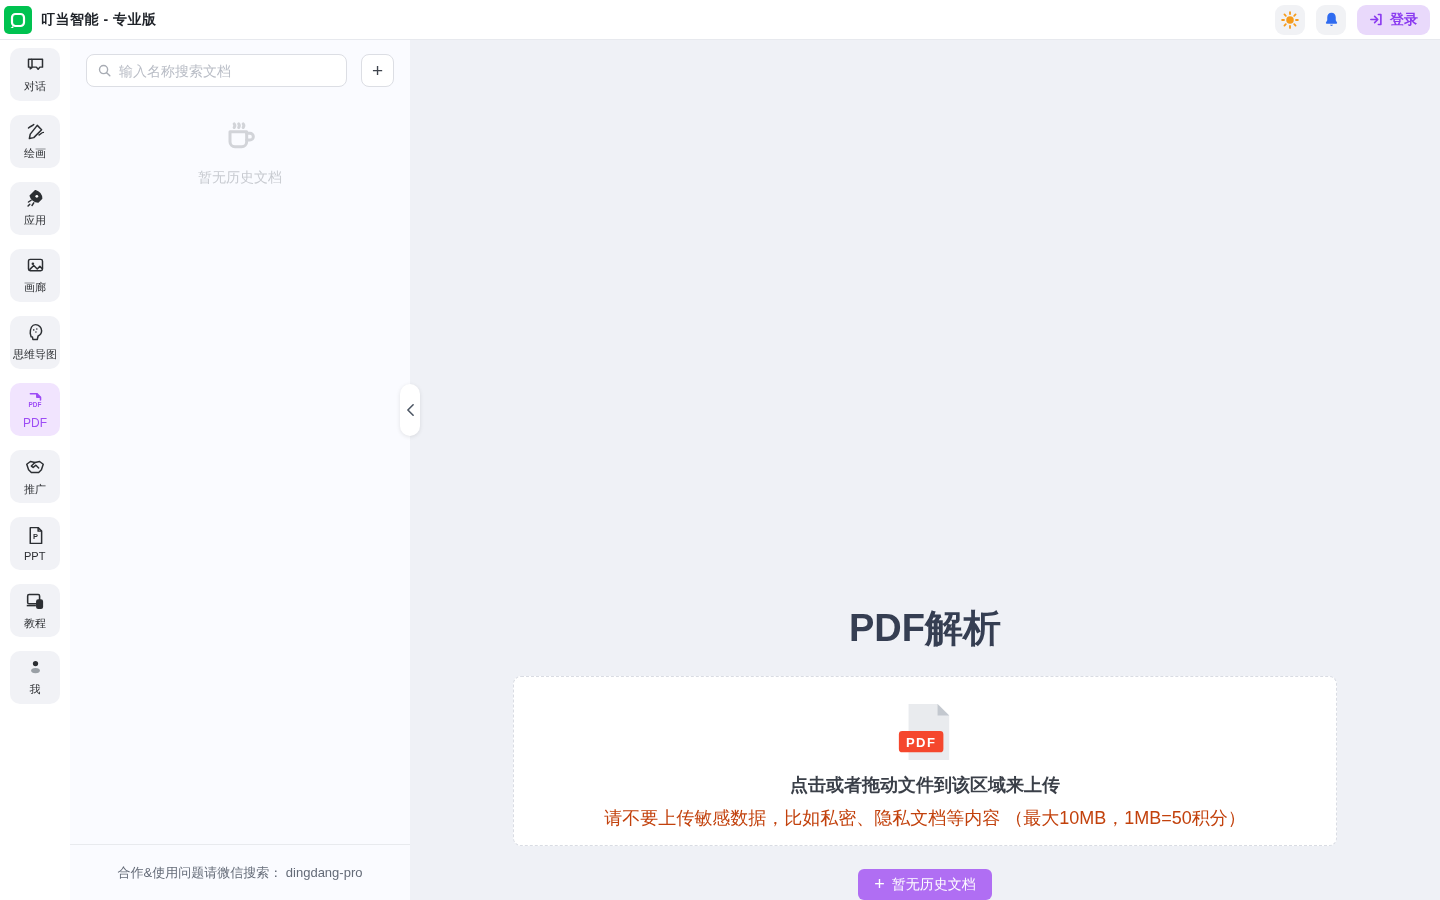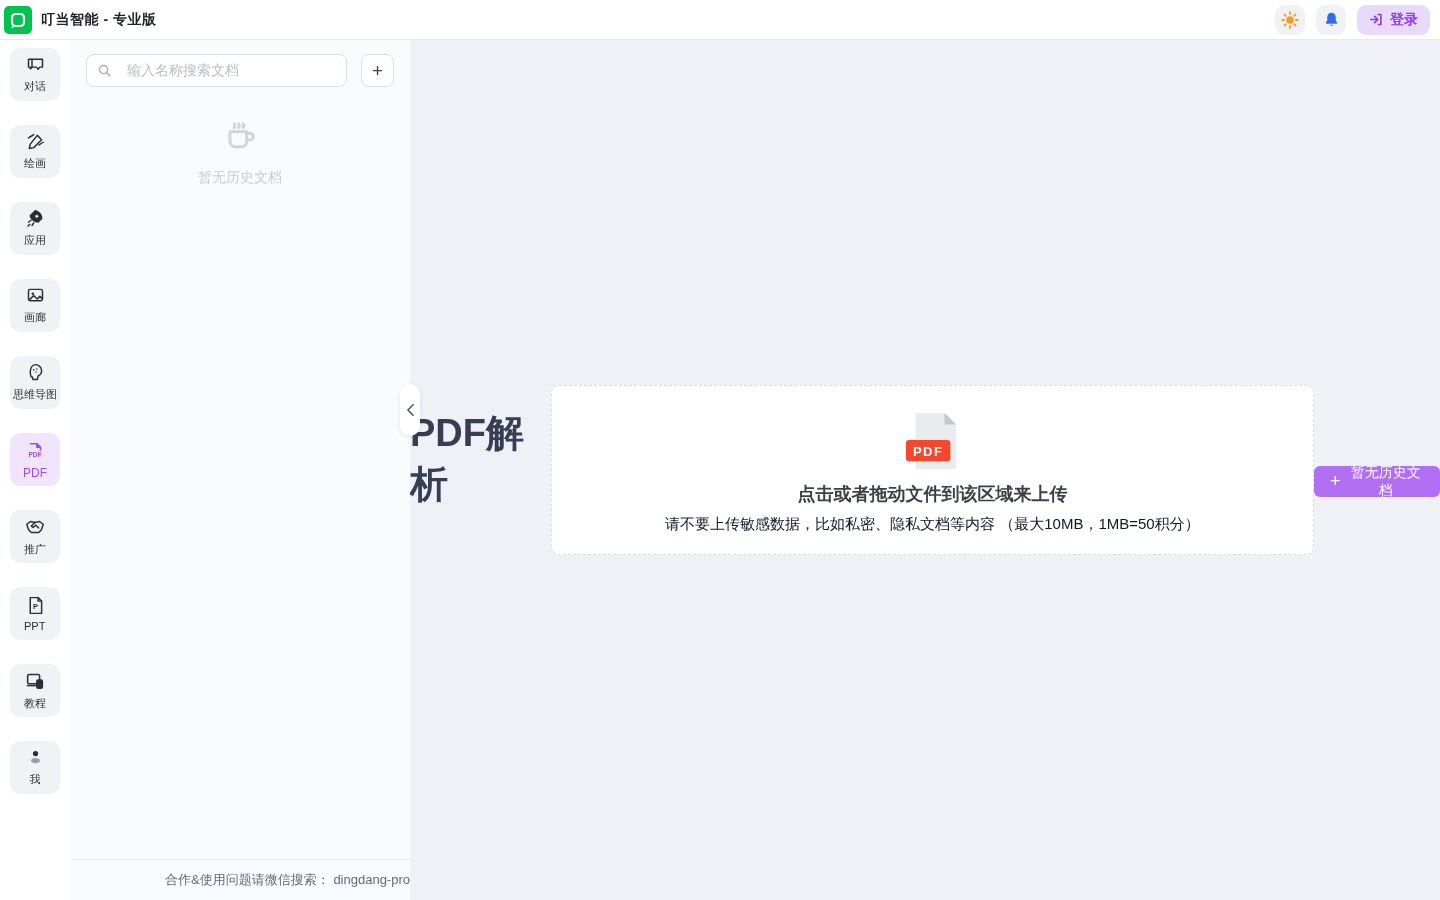--- a/index.html
+++ b/index.html
@@ -28,21 +28,21 @@
     height:30px; margin-left:11px; border:none; border-radius:9px;
     background:#e9d9fb; color:#8a3af0; font-size:14px; font-weight:600;
     display:flex; align-items:center; gap:6px; padding:0 12px; cursor:pointer;
     font-family:Liberation Sans, sans-serif;
   }
   
   .body { display:flex; height:860px; position:relative; }
   
   .sidebar {
     width:70px; background:#ffffff; padding:8px 10px; display:flex;
-    flex-direction:column; gap:24px; align-items:center; flex-shrink:0;
+    flex-direction:column; gap:14px; align-items:center; flex-shrink:0;
   }
   .nav-item {
     width:50px; height:53px; border-radius:10px; background:#f1f2f6;
     display:flex; flex-direction:column; align-items:center; justify-content:center;
     gap:3px; cursor:pointer;
   }
   .nav-item .lbl { font-size:12px; color:#2d2f33; white-space:nowrap; transform:scale(.92); }
   .nav-item.active { background:#f1e4fe; }
   .nav-item.active .lbl { color:#9d4cf5; font-size:13px; }
   .nav-item svg { display:block; }
@@ -51,56 +51,56 @@
     width:340px; background:#fafbff; flex-shrink:0; display:flex; flex-direction:column;
     position:relative;
   }
   .search-row { display:flex; gap:14px; padding:14px 16px 0 16px; align-items:center; }
   .search-box {
     flex:1; height:33px; background:#fff; border:1px solid #dcdee4; border-radius:8px;
     display:flex; align-items:center; padding:0 10px; gap:7px;
   }
   .search-box input {
     border:none; outline:none; flex:1; font-size:14px; color:#333;
-    font-family:Liberation Serif, serif; background:transparent;margin-left:8px;
+    font-family:Liberation Sans, sans-serif; background:transparent;
   }
   .search-box input::placeholder { color:#b9bdc6; }
   .add-btn {
     width:33px; height:33px; background:#fff; border:1px solid #dcdee4; border-radius:8px;
     font-size:19px; color:#3f444d; cursor:pointer; display:flex; align-items:center;
     justify-content:center; font-family:inherit; line-height:1;
   }
   .empty-state { margin-top:28px; display:flex; flex-direction:column; align-items:center; gap:10px; }
   .empty-state .empty-text { font-size:14px; color:#c8cbd1; }
   .panel-footer {
-    margin-top:auto; height:41px; border-top:1px solid #e8eaee;
-    display:flex; align-items:center; justify-content:flex-end;
+    margin-top:auto; height:56px; border-top:1px solid #e8eaee;
+    display:flex; align-items:center; justify-content:center;
   }
   .panel-footer span { font-size:13px; color:#646b78; }
   
   .collapse-handle {
     position:absolute; left:400px; top:344px; width:20px; height:52px;
     background:#ffffff; border-radius:10px; box-shadow:0 1px 4px rgba(0,0,0,.10);
     display:flex; align-items:center; justify-content:center; cursor:pointer; z-index:5;
     border:none;
   }
   
   .main {
-    flex:1; background:#eff1f6; display:flex; flex-direction:row;
-    align-items:center; justify-content:flex-start;
+    flex:1; background:#eff1f6; display:flex; flex-direction:column;
+    align-items:center; justify-content:flex-end;
   }
   .main-title { font-size:38px; font-weight:600; color:#353e52; margin-bottom:22px; }
   .upload-card {
     width:824px; height:170px; background:#ffffff; border:1px dashed #d9dce3;
     border-radius:8px; display:flex; flex-direction:column; align-items:center;
     padding-top:24px; cursor:pointer;
   }
   .pdf-file-icon { position:relative; width:60px; height:60px; display:flex; justify-content:center; }
   .upload-hint { margin-top:12px; font-size:18px; font-weight:600; color:#3a3f48; }
-  .upload-note { margin-top:9px; font-size:15px; color:#0f172a; }
+  .upload-note { margin-top:9px; font-size:18px; color:#c2410c; }
   .upload-btn {
     margin-top:23px; height:31px; padding:0 16px; border:none; border-radius:6px;
     background:#b06ef3; color:#ffffff; font-size:14px; font-weight:500;
     display:flex; align-items:center; gap:7px; cursor:pointer; font-family:inherit;
   }
   .upload-btn .plus-glyph { font-size:18px; font-weight:400; line-height:1; margin-top:-2px; }
 </style>
 </head>
 <body>
 

